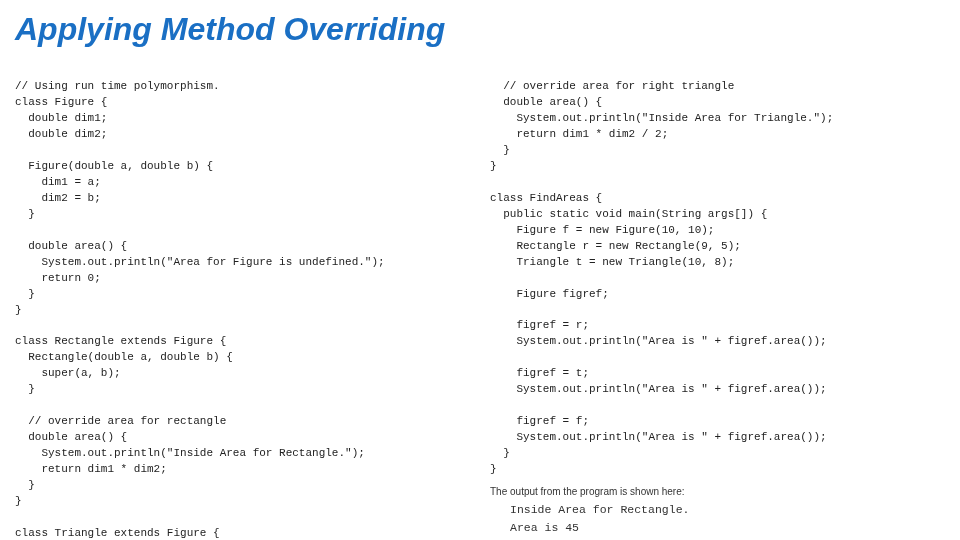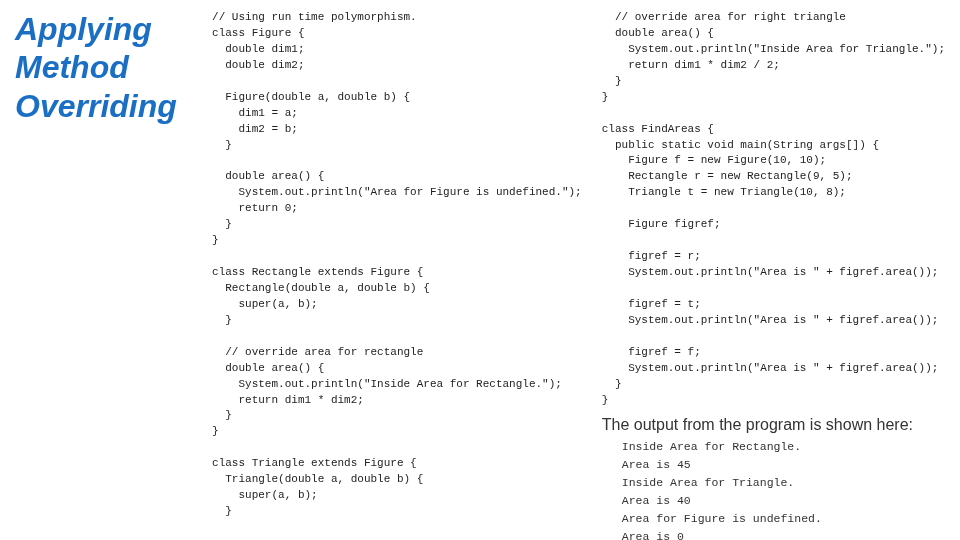--- a/index.html
+++ b/index.html
@@ -8,21 +8,22 @@
       height: 540px;
       background: #ffffff;
       font-family: Arial, sans-serif;
       overflow: hidden;
     }
     .page {
       width: 960px;
       height: 540px;
       padding: 10px 15px;
       display: flex;
-      flex-direction: row;
+      flex-direction: column;
+      gap: 23px;
     }
     .title {
       color: #1a6fc4;
       font-size: 32px;
       font-weight: bold;
       font-style: italic;
       margin-bottom: 8px;
       line-height: 1.2;
     }
     .content-area {
@@ -37,21 +38,21 @@
     }
     .code-block {
       font-family: 'Courier New', Courier, monospace;
       font-size: 11px;
       line-height: 1.45;
       color: #222;
       white-space: pre;
     }
     .output-label {
       font-family: Arial, sans-serif;
-      font-size: 16px;
+      font-size: 10px;
       color: #333;
       margin-top: 8px;
       margin-bottom: 4px;
     }
     .output-block {
       font-family: 'Courier New', Courier, monospace;
       font-size: 11.5px;
       line-height: 1.55;
       color: #333;
       white-space: pre;

